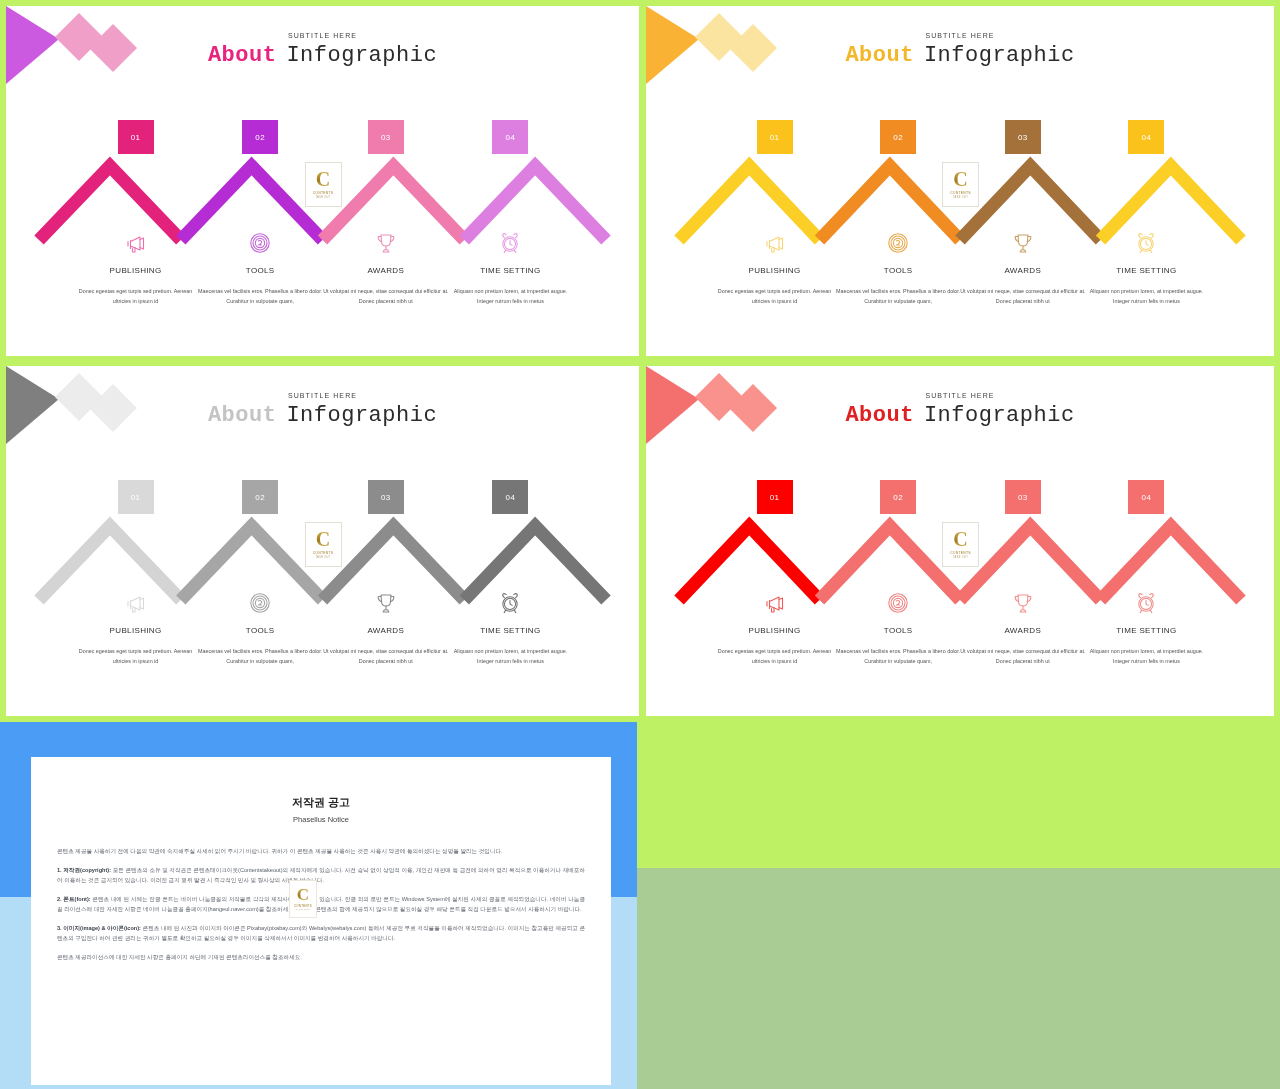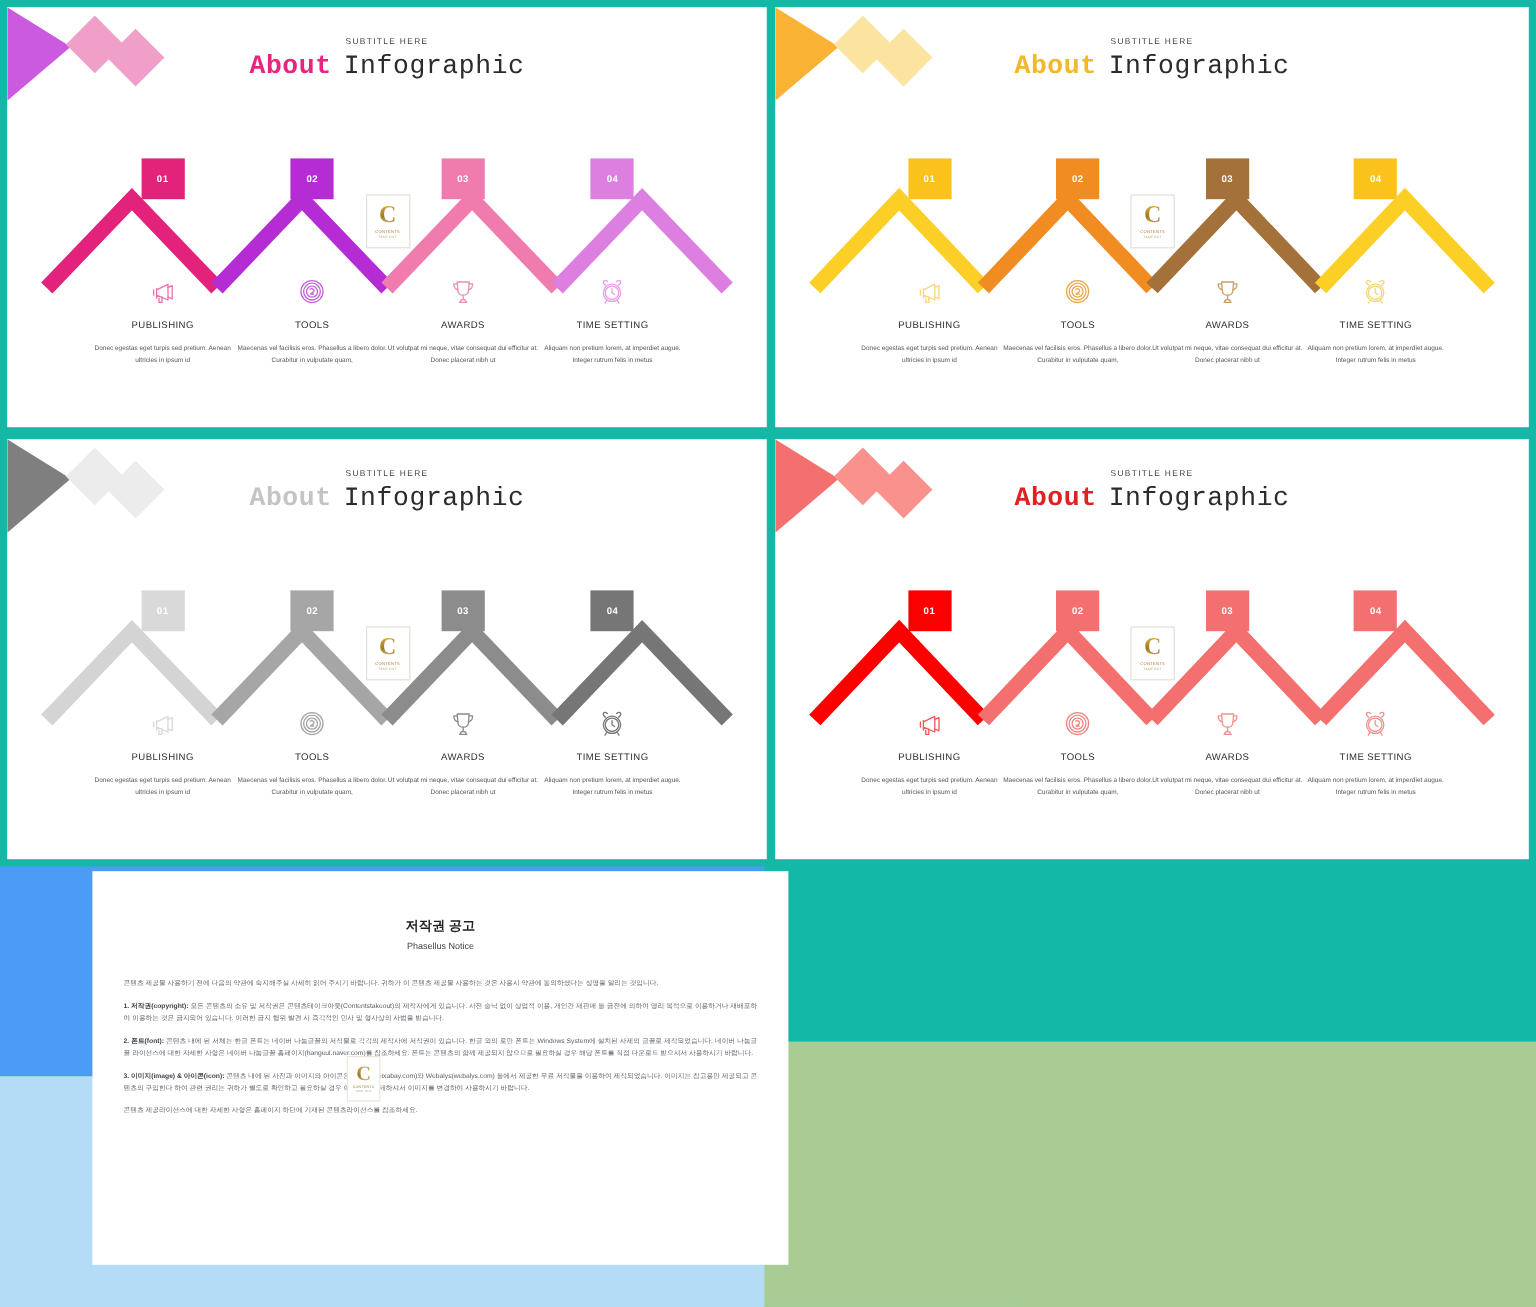--- a/index.html
+++ b/index.html
@@ -6,21 +6,21 @@
   * { box-sizing: border-box; margin: 0; padding: 0; }
   html, body {
     width: 1280px; height: 1089px;
     background: #a9cc95;
     font-family: "Liberation Sans", sans-serif;
     overflow: hidden;
   }
   #stage {
     position: relative;
     width: 1280px; height: 868px;
-    background: #14b8a6;
+    background: #bef264;
   }
 
   
   .slide {
     position: absolute;
     background: #ffffff;
     overflow: hidden;
   }
   .slide.p1 { left: 6px;   top: 6px;   width: 633px; height: 350px; }
   .slide.p2 { left: 646px; top: 6px;   width: 628px; height: 350px; }
@@ -42,21 +42,21 @@
   .title {
     font-family: "Liberation Mono", monospace;
     font-size: 22px;
     letter-spacing: 0.5px;
     white-space: nowrap;
   }
   .title .accent { font-weight: bold; }
   .title .rest { color: #2b2b2b; margin-left: 10px; }
 
   
-  .chips { position: absolute; left: 0; right: 0; top: 126px; height: 34px; font-weight: bold; }
+  .chips { position: absolute; left: 0; right: 0; top: 114px; height: 34px; }
   .chip {
     position: absolute;
     width: 36px; height: 34px;
     display: flex; align-items: center; justify-content: center;
     color: #ffffff;
     font-size: 8px;
     letter-spacing: 0.4px;
     font-family: "Liberation Sans", sans-serif;
   }
 
@@ -105,23 +105,22 @@
     line-height: 9.5px;
     color: #555;
     font-family: "Liberation Sans", sans-serif;
   }
 
   
   .copyslide { position: absolute; left: 0; top: 722px; width: 637px; height: 367px; }
   .copy-bg-top    { position: absolute; left: 0; top: 0;    width: 637px; height: 175px; background: #4a9cf5; }
   .copy-bg-bottom { position: absolute; left: 0; top: 175px; width: 637px; height: 192px; background: #b3ddf7; }
   .copy-card {
-    position: absolute; left: 31px; top: 4px; width: 580px; height: 328px;
+    position: absolute; left: 31px; top: 35px; width: 580px; height: 328px;
     background: #ffffff;
-    margin-left: 46px;
   }
   .copy-h1 {
     text-align: center; margin-top: 38px;
     font-size: 11px; font-weight: bold; color: #222;
     font-family: "Liberation Sans", sans-serif;
   }
   .copy-h2 {
     text-align: center; margin-top: 5px;
     font-size: 7.5px; color: #444;
     font-family: "Liberation Sans", sans-serif;

